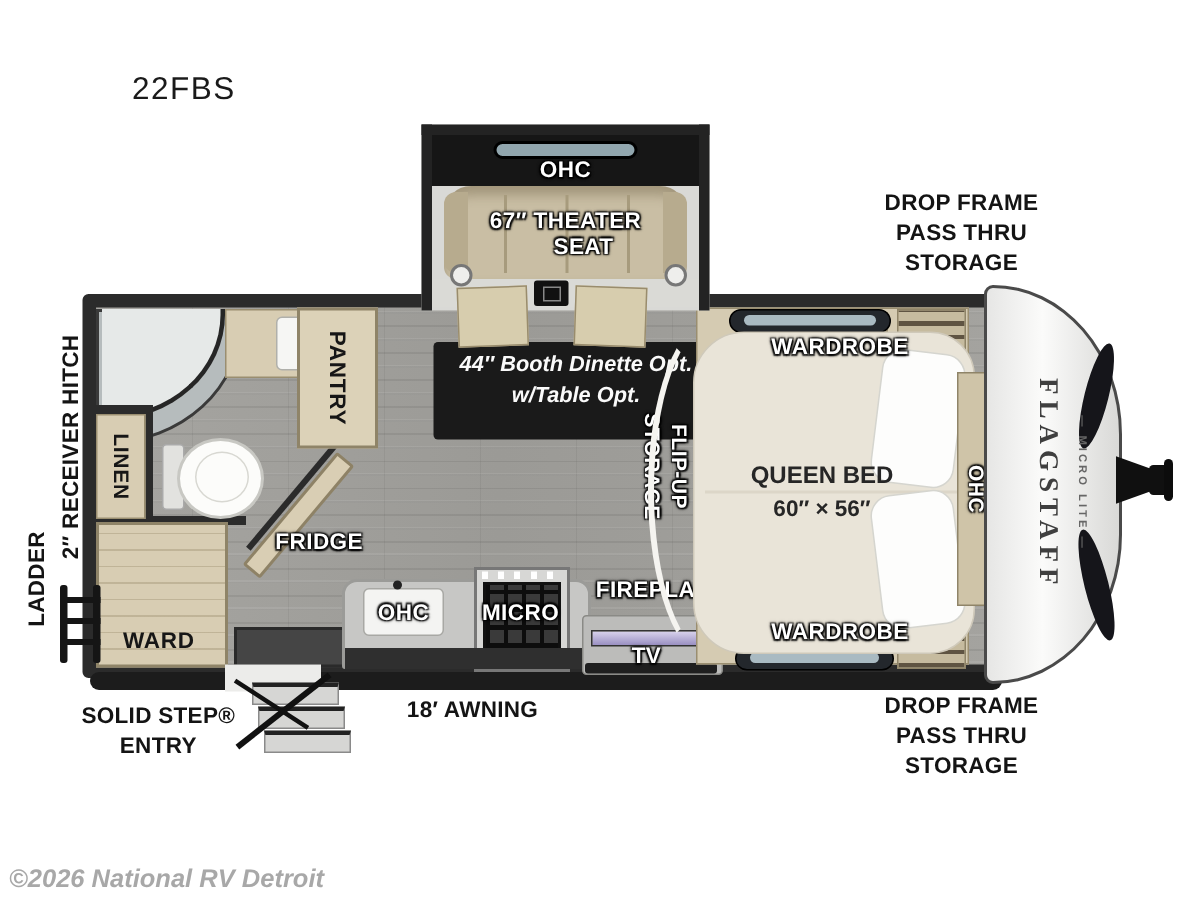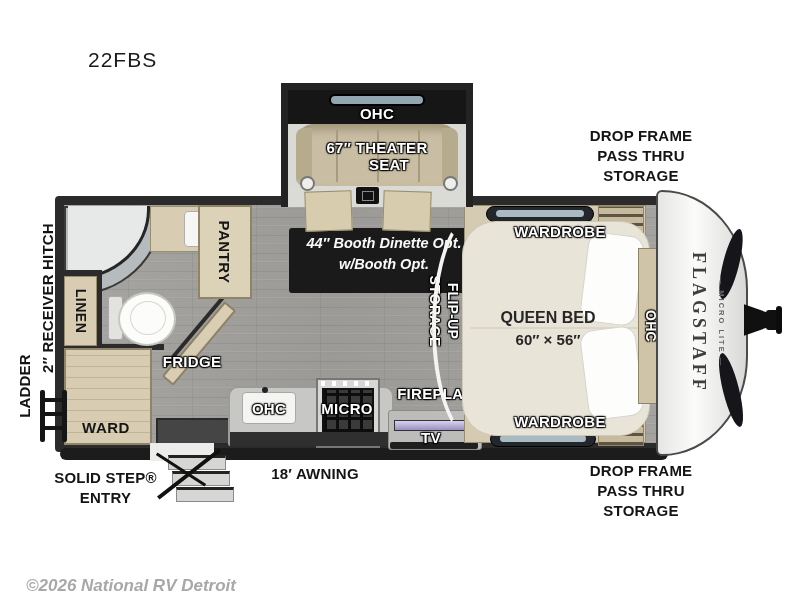--- a/index.html
+++ b/index.html
@@ -59,21 +59,21 @@
 
   <div class="abs" style="left:147px;top:324px;width:104px;height:4px;background:#2b2b2b;transform:rotate(-50deg);"></div>
   <div class="abs" style="left:150px;top:336px;width:98px;height:15px;background:#d9ceb4;border:2px solid #8e8266;border-radius:2px;box-sizing:border-box;transform:rotate(-50deg);"></div>
 
   <div class="abs" style="left:198px;top:205px;width:54px;height:94px;background:#dcd2b8;border:2px solid #8f8468;box-sizing:border-box;"></div>
   <div class="abs lbl-cab rot90" style="left:179px;top:244px;width:92px;height:16px;font-size:15px;">PANTRY</div>
 
   <div class="abs cab grain" style="left:64px;top:348px;width:88px;height:97px;border:2px solid #8f8468;"></div>
   <div class="abs lbl-cab" style="left:66px;top:419px;width:80px;font-size:15px;">WARD</div>
   <div class="abs" style="left:156px;top:418px;width:74px;height:27px;background:#454545;border:2px solid #2a2a2a;box-sizing:border-box;"></div>
-  <div class="abs lbl-white" style="left:142px;top:353px;width:100px;">FRIDGE</div>
+  <div class="abs lbl-white" style="left:142px;top:353px;width:100px;text-align:right;">FRIDGE</div>
 
   <div class="abs" style="left:228px;top:386px;width:166px;height:60px;background:#c7c7c5;border:2px solid #9b9b98;border-radius:10px 10px 2px 2px;box-sizing:border-box;"></div>
   <div class="abs" style="left:242px;top:392px;width:52px;height:30px;background:#f4f4f2;border:1px solid #a8a8a4;border-radius:4px;"></div>
   <div class="abs" style="left:262px;top:387px;width:6px;height:6px;background:#222;border-radius:50%;"></div>
   <div class="abs" style="left:316px;top:378px;width:64px;height:70px;background:#d7d7d5;border:2px solid #777;box-sizing:border-box;"></div>
   <div class="abs" style="left:321px;top:381px;width:54px;height:5px;background-image:repeating-linear-gradient(90deg,#fff 0 4px,transparent 4px 11px);"></div>
   <div class="abs" style="left:322px;top:388px;width:52px;height:46px;background:#3a3a3a;border:2px solid #111;box-sizing:border-box;
        background-image:repeating-linear-gradient(90deg,#0d0d0d 0 3px,transparent 3px 12px),repeating-linear-gradient(0deg,#0d0d0d 0 3px,transparent 3px 12px);"></div>
   <div class="abs" style="left:230px;top:432px;width:252px;height:14px;background:#2f2f2f;"></div>
   <div class="abs lbl-white" style="left:244px;top:400px;width:50px;">OHC</div>
@@ -81,21 +81,21 @@
 
   <div class="abs" style="left:462px;top:398px;width:12px;height:48px;background:#d2d2d0;border:1px solid #888;transform:rotate(18deg);"></div>
   <div class="abs" style="left:388px;top:410px;width:92px;height:38px;background:#bcbcba;border:1px solid #8a8a86;border-radius:3px;"></div>
   <div class="abs" style="left:394px;top:420px;width:78px;height:9px;background:linear-gradient(#d8d2ec,#9a90c2);border:1px solid #333;"></div>
   <div class="abs" style="left:390px;top:442px;width:88px;height:7px;background:#1f1f1f;border-radius:2px;"></div>
   <div class="abs lbl-white" style="left:406px;top:429px;width:50px;">TV</div>
   <div class="abs lbl-white" style="left:391px;top:385px;width:100px;">FIREPLACE</div>
 
   <div class="abs dinette-box">
     <div>44″ Booth Dinette Opt.</div>
-    <div>w/Booth Opt.</div>
+    <div>w/Table Opt.</div>
   </div>
 
   <div class="abs lbl-white rot90" style="left:386px;top:291px;width:110px;height:40px;font-size:14px;line-height:1.25;">
     <div>FLIP-UP</div>
     <div>STORAGE</div>
   </div>
 
   <div class="abs cab grain" style="left:464px;top:205px;width:182px;height:50px;background:#d5cbb2;"></div>
   <div class="abs cab" style="left:528px;top:208px;width:64px;height:42px;border:2px solid #9a8e70;background:#d0c5aa;"></div>
   <div class="abs slats" style="left:598px;top:206px;width:46px;height:48px;"></div>
@@ -175,15 +175,15 @@
     <div>STORAGE</div>
   </div>
   <div class="abs lbl-dark" style="left:245px;top:464px;width:140px;">18′ AWNING</div>
   <div class="abs lbl-dark" style="left:38px;top:468px;width:135px;">
     <div>SOLID STEP®</div>
     <div>ENTRY</div>
   </div>
   <div class="abs lbl-dark rot-90" style="left:-46px;top:377px;width:140px;height:18px;">LADDER</div>
   <div class="abs lbl-dark rot-90" style="left:-48px;top:289px;width:190px;height:18px;">2″ RECEIVER HITCH</div>
 
-  <div class="abs" style="left:6px;top:576px;font-size:17px;font-weight:bold;font-style:italic;color:#a8a8a8;margin-left:20px;">©2026 National RV Detroit</div>
+  <div class="abs" style="left:6px;top:576px;font-size:17px;font-weight:bold;font-style:italic;color:#a8a8a8;">©2026 National RV Detroit</div>
 
 </div>
 
 </body></html>

